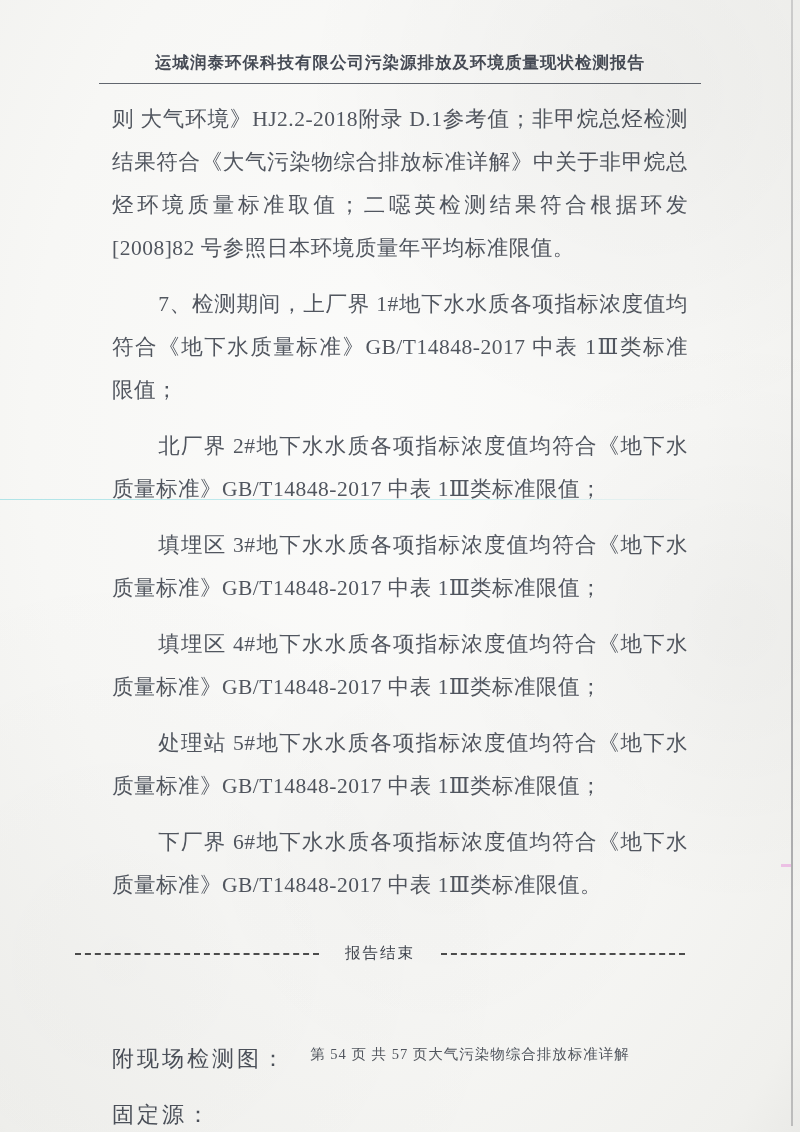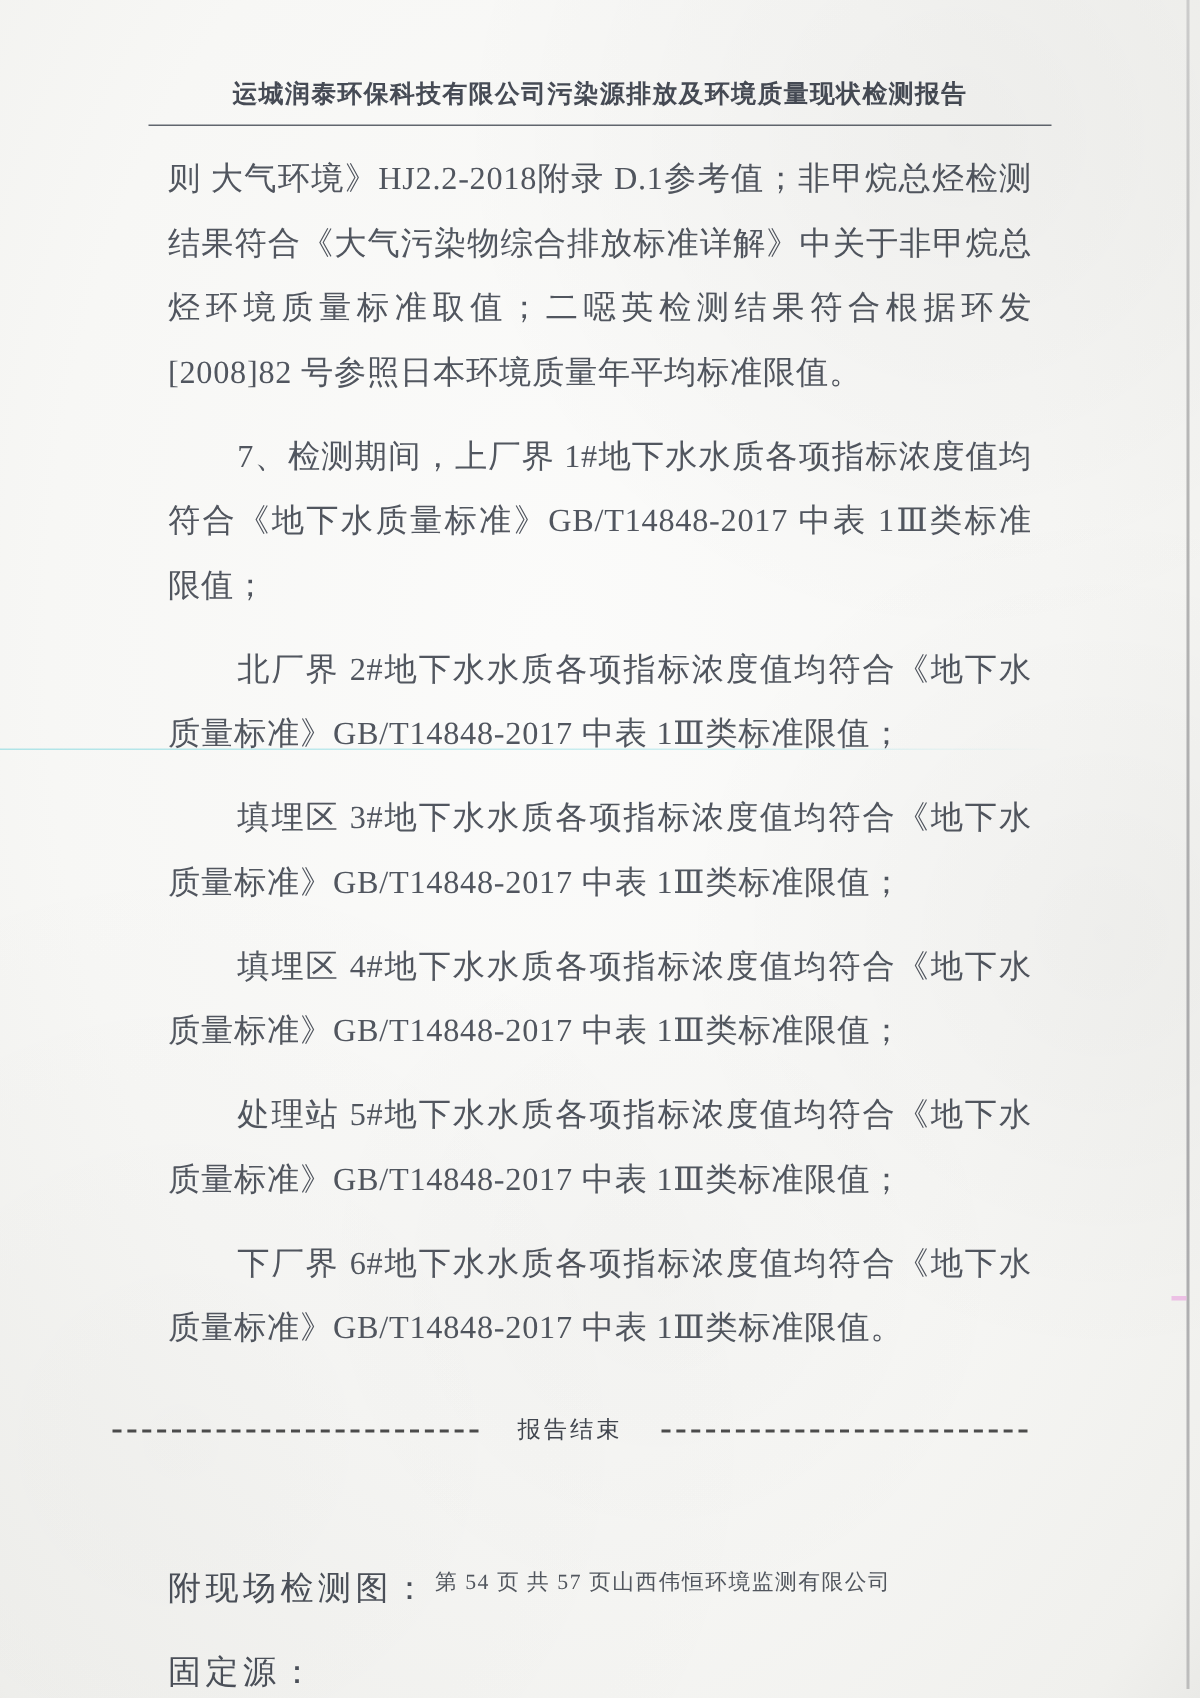--- a/index.html
+++ b/index.html
@@ -85,21 +85,21 @@
     font-size: 22px;
     color: #4b5059;
     letter-spacing: 3px;
   }
   .footer {
     position: absolute;
     left: 0;
     bottom: 68px;
     width: 100%;
     display: flex;
-    justify-content: flex-start;
+    justify-content: center;
     padding: 0 150px 0 290px;
     box-sizing: border-box;
     font-size: 14.5px;
     color: #51565e;
     letter-spacing: 1px;
   }
   
   .scan-edge-line {
     position: absolute;
     top: 0;
@@ -153,20 +153,20 @@
     <span class="dash"></span>
   </div>
 
   <div class="attachments">
     <p class="caption">附现场检测图：</p>
     <p class="caption">固定源：</p>
   </div>
 
   <footer class="footer">
     <span>第 54 页 共 57 页</span>
-    <span>山西伟恒环境监测有限公司</span>
+    <span>大气污染物综合排放标准详解</span>
   </footer>
 
   <div class="scan-edge-line"></div>
   <div class="scan-cyan-line"></div>
   <div class="scan-pink-mark"></div>
 
 </div>
 
 </body></html>

